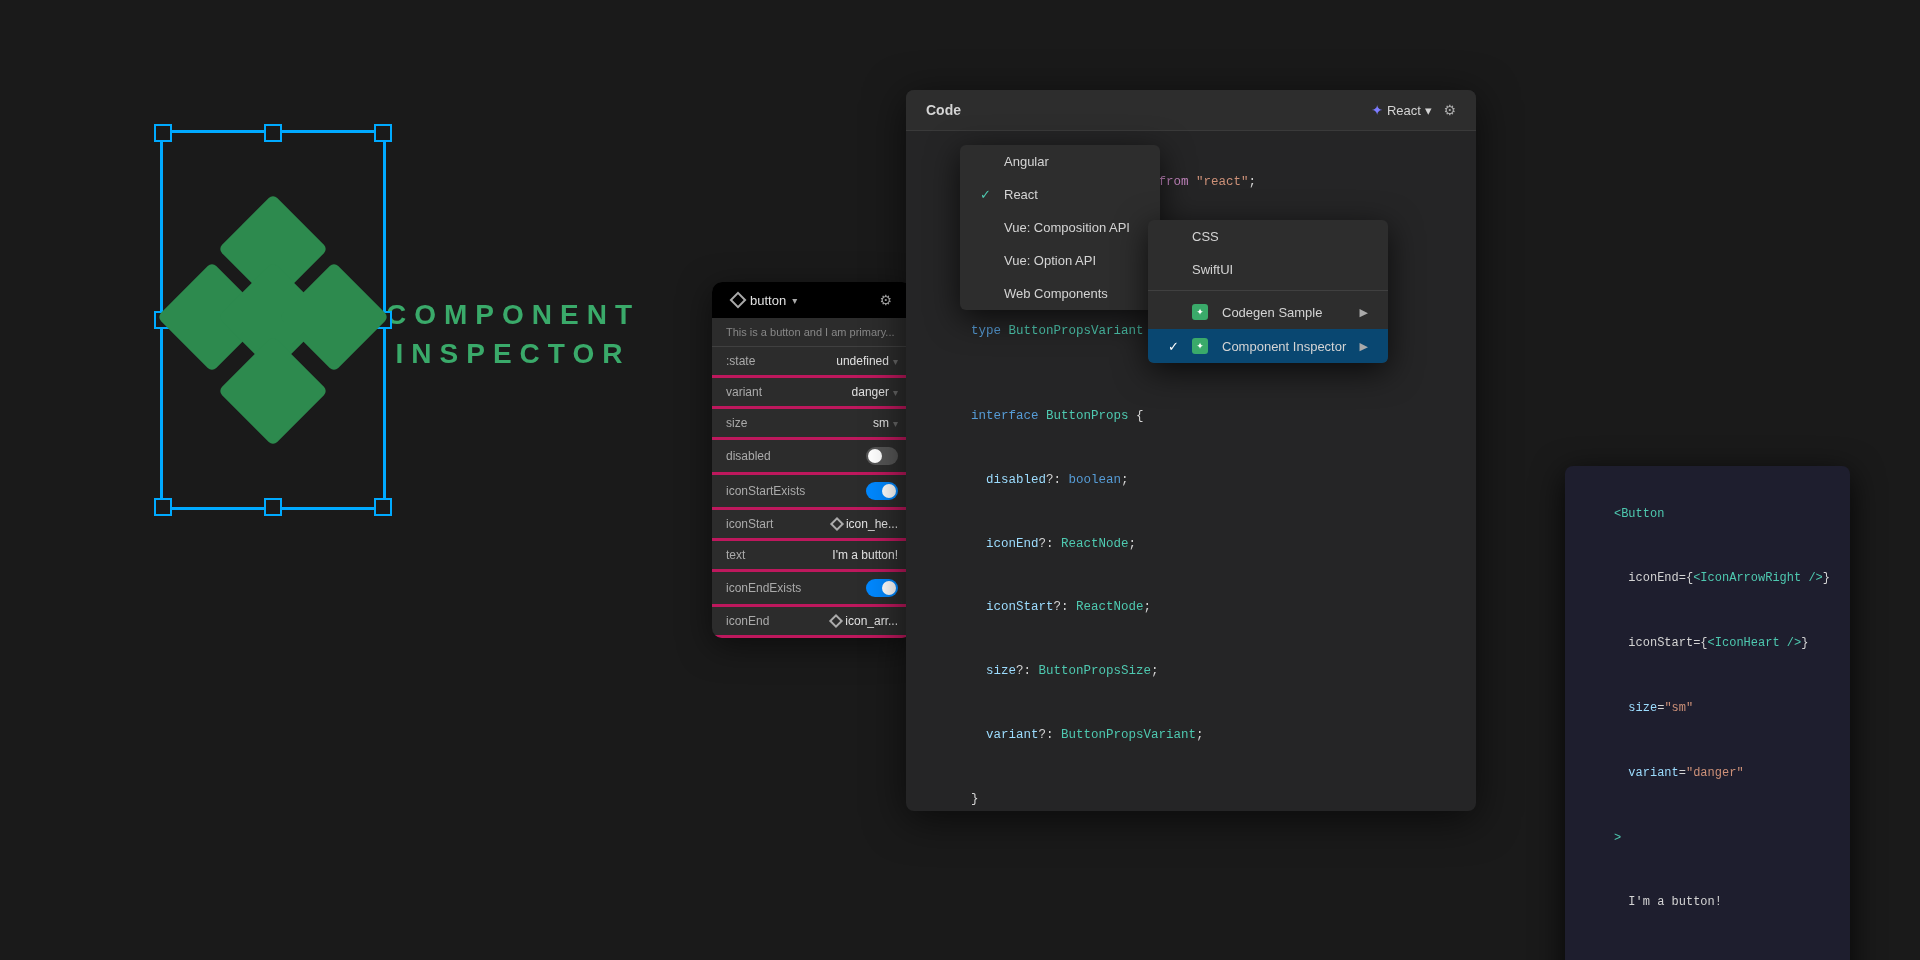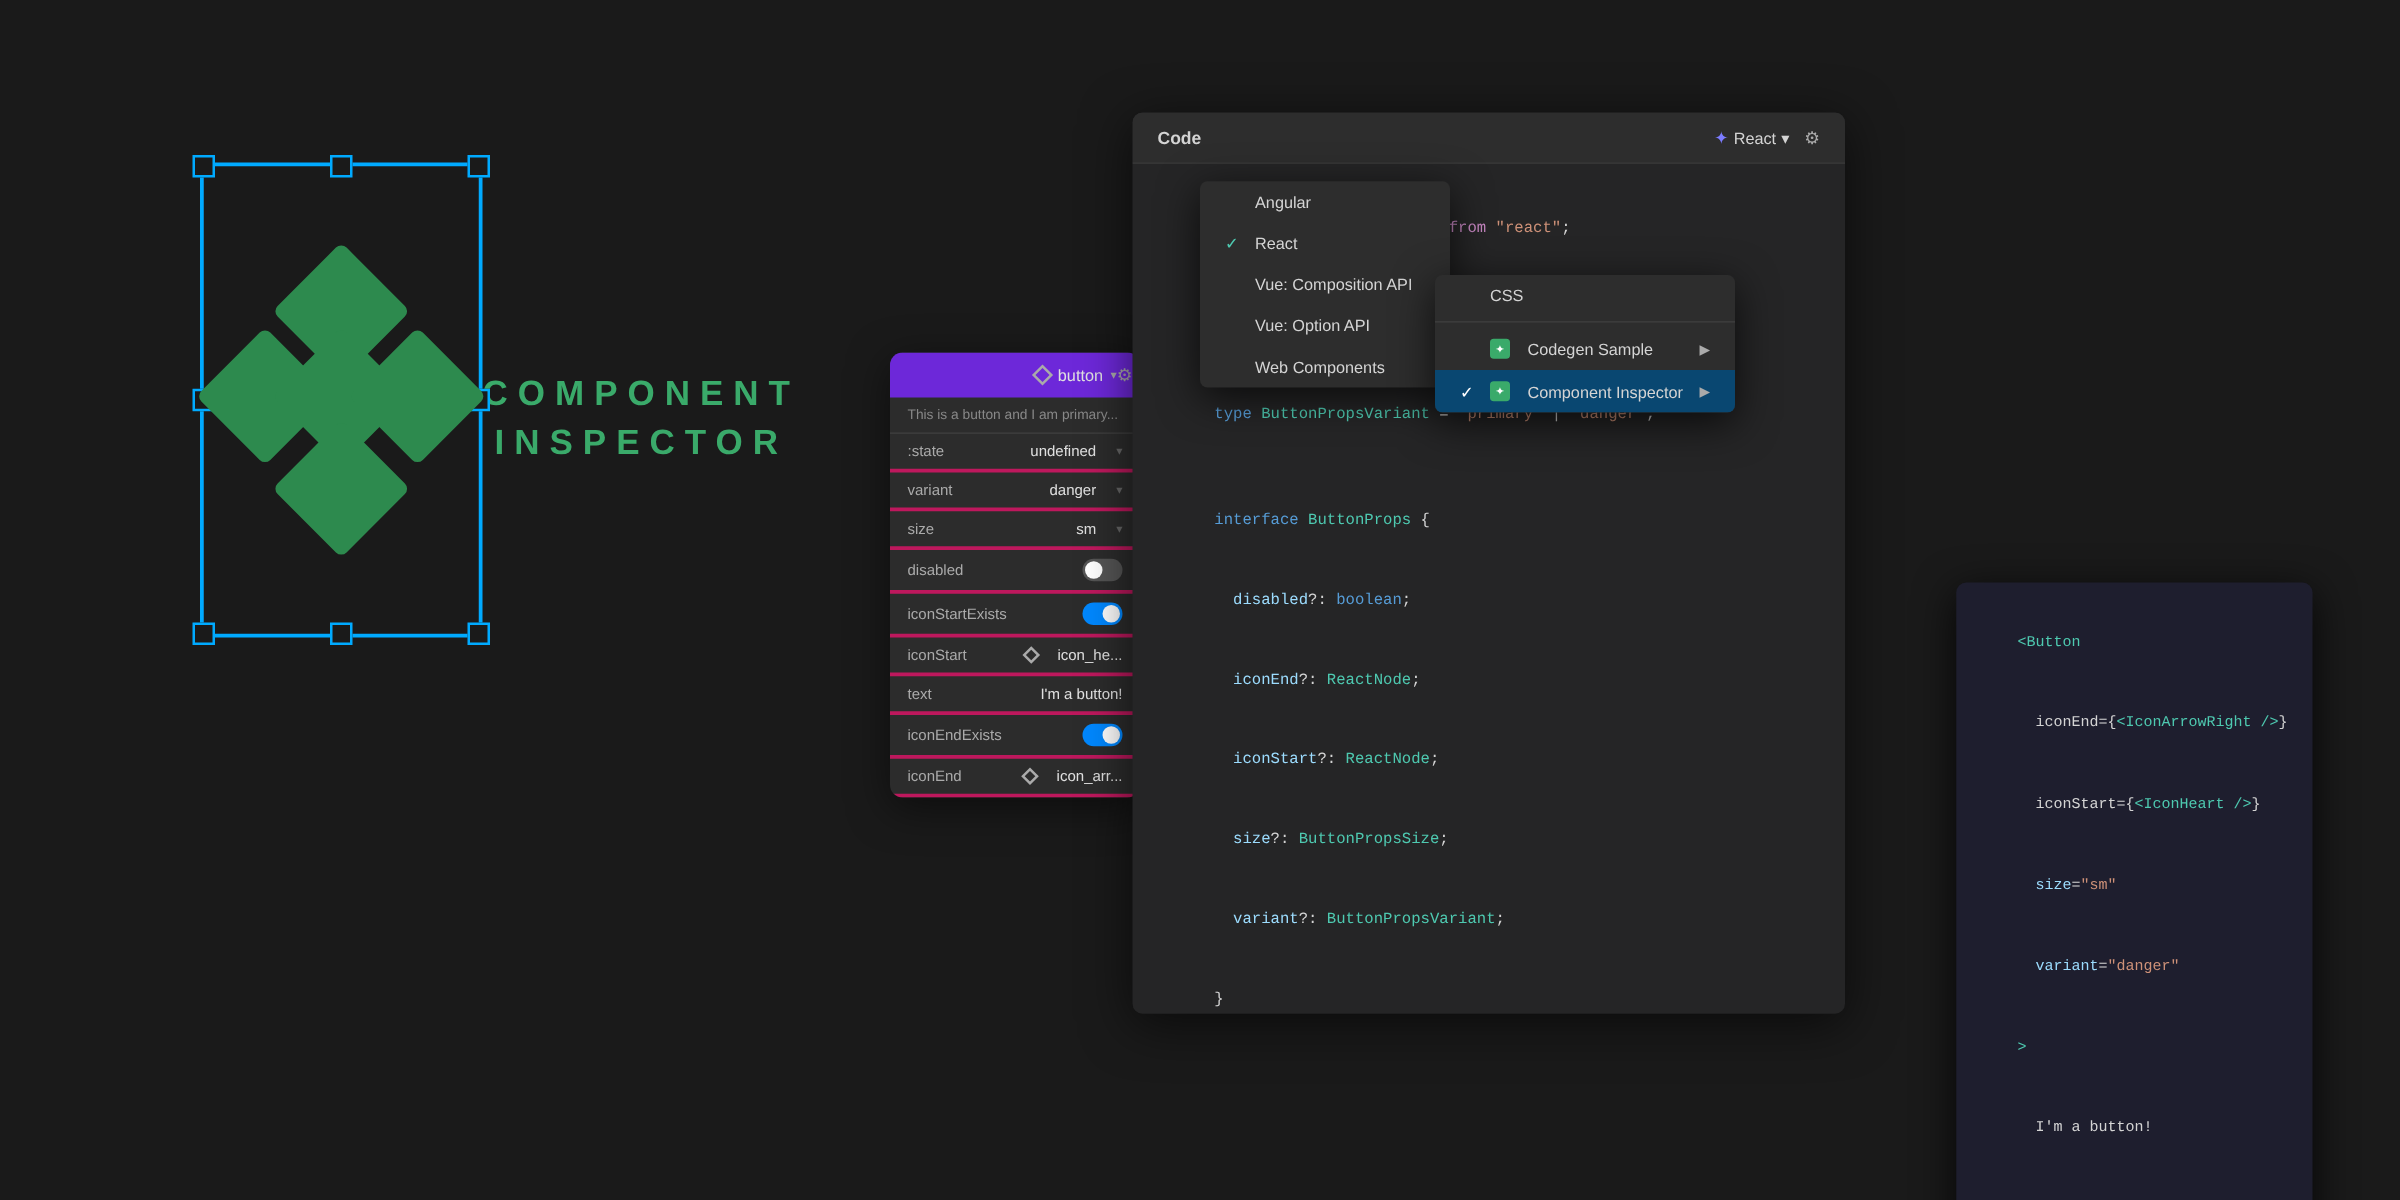--- a/index.html
+++ b/index.html
@@ -96,23 +96,23 @@
       width: 200px;
       background: #2c2c2c;
       border-radius: 10px;
       overflow: hidden;
       box-shadow: 0 8px 32px rgba(0,0,0,0.5);
     }
 
     .props-header {
       display: flex;
       align-items: center;
-      justify-content: flex-end;
-      padding: 10px 6px;
-      background: #6d28d9;
+      justify-content: space-between;
+      padding: 10px 20px;
+      background: #000000;
     }
 
     .props-header-left {
       display: flex;
       align-items: center;
       gap: 6px;
       color: #e0e0e0;
       font-size: 13px;
     }
 
@@ -147,21 +147,21 @@
     .prop-label {
       color: #aaa;
       font-size: 12px;
     }
 
     .prop-value {
       color: #e0e0e0;
       font-size: 12px;
       display: flex;
       align-items: center;
-      gap: 16px;
+      gap: 4px;
     }
 
     .prop-value .chevron {
       color: #666;
       font-size: 10px;
     }
 
     
     .toggle {
       width: 32px;
@@ -518,20 +518,24 @@
     <span class="check">&nbsp;</span>
     <span>Web Components</span>
   </div>
 </div>
 
 <div class="dropdown-menu codegen-dropdown">
   <div class="dropdown-item">
     <span class="check">&nbsp;&nbsp;&nbsp;</span>
     <span>CSS</span>
   </div>
+  <div class="dropdown-item">
+    <span class="check">&nbsp;&nbsp;&nbsp;</span>
+    <span>SwiftUI</span>
+  </div>
   <div style="height:1px;background:#404040;margin:4px 0;"></div>
   <div class="dropdown-item">
     <span class="check">&nbsp;&nbsp;&nbsp;</span>
     <span class="plugin-icon">✦</span>
     <span>Codegen Sample</span>
     <span class="arrow" style="margin-left:auto;color:#aaa;">▶</span>
   </div>
   <div class="dropdown-item active">
     <span class="check" style="color:white;">✓</span>
     <span class="plugin-icon">✦</span>

